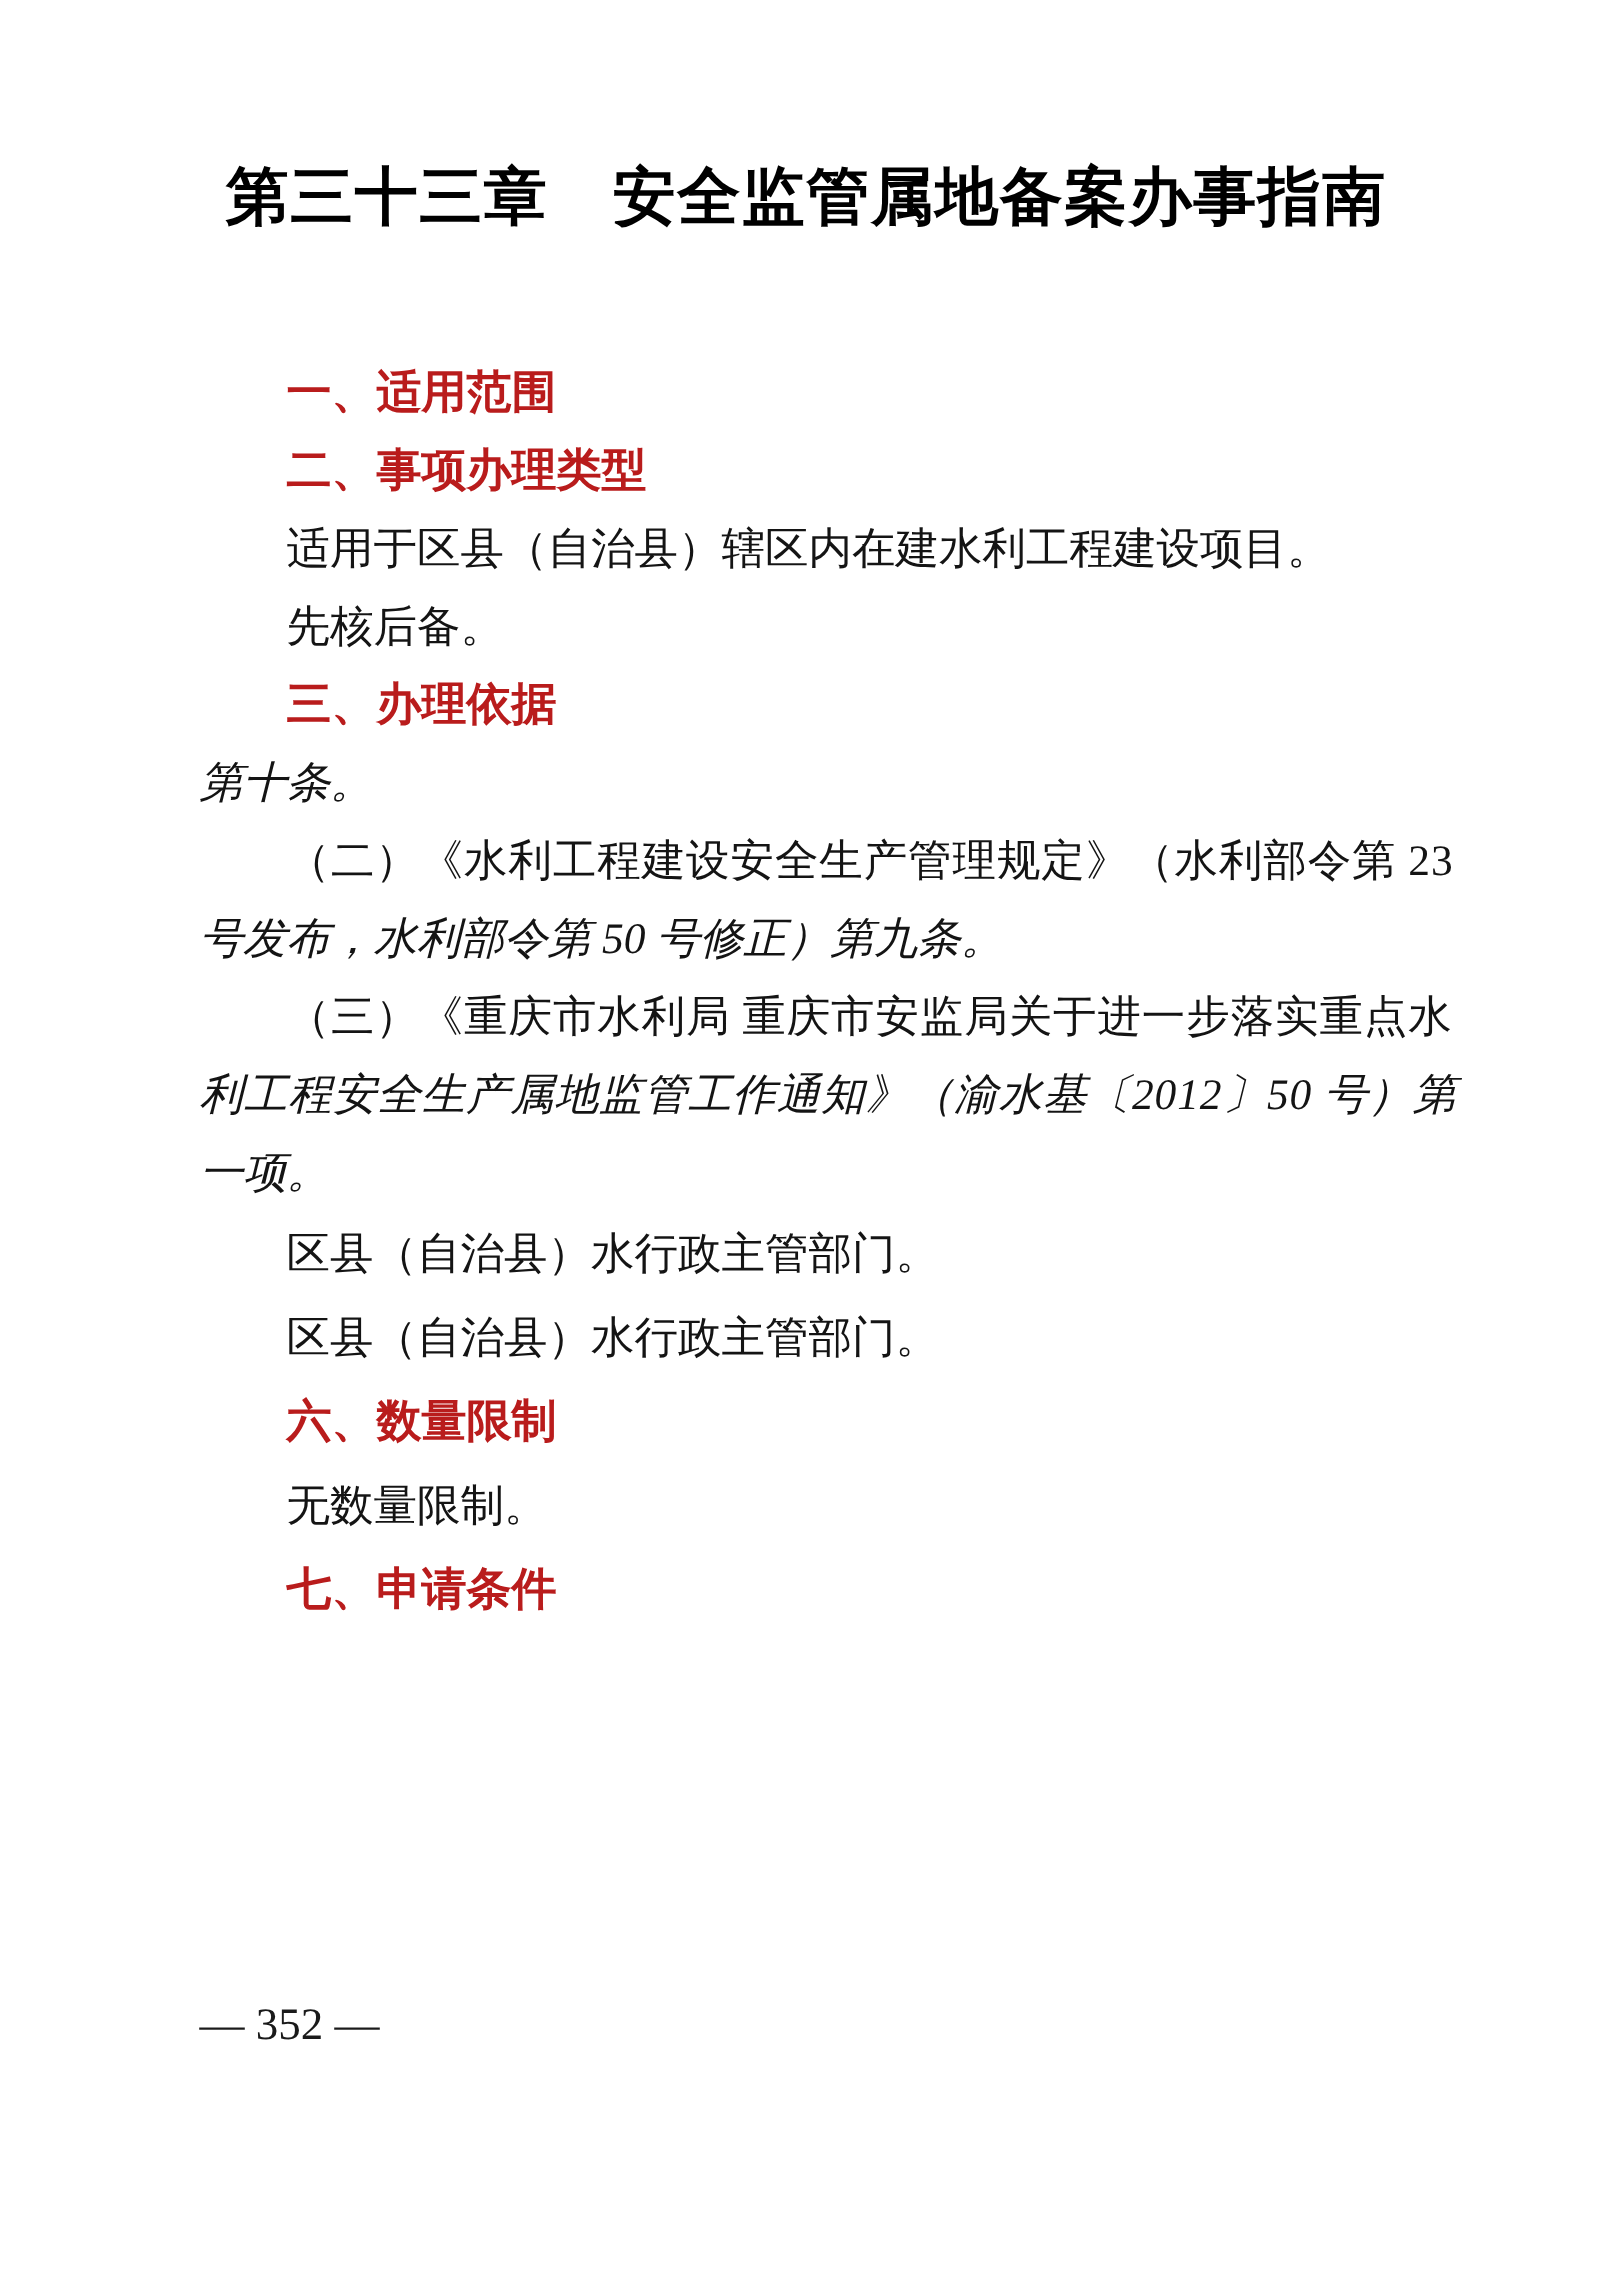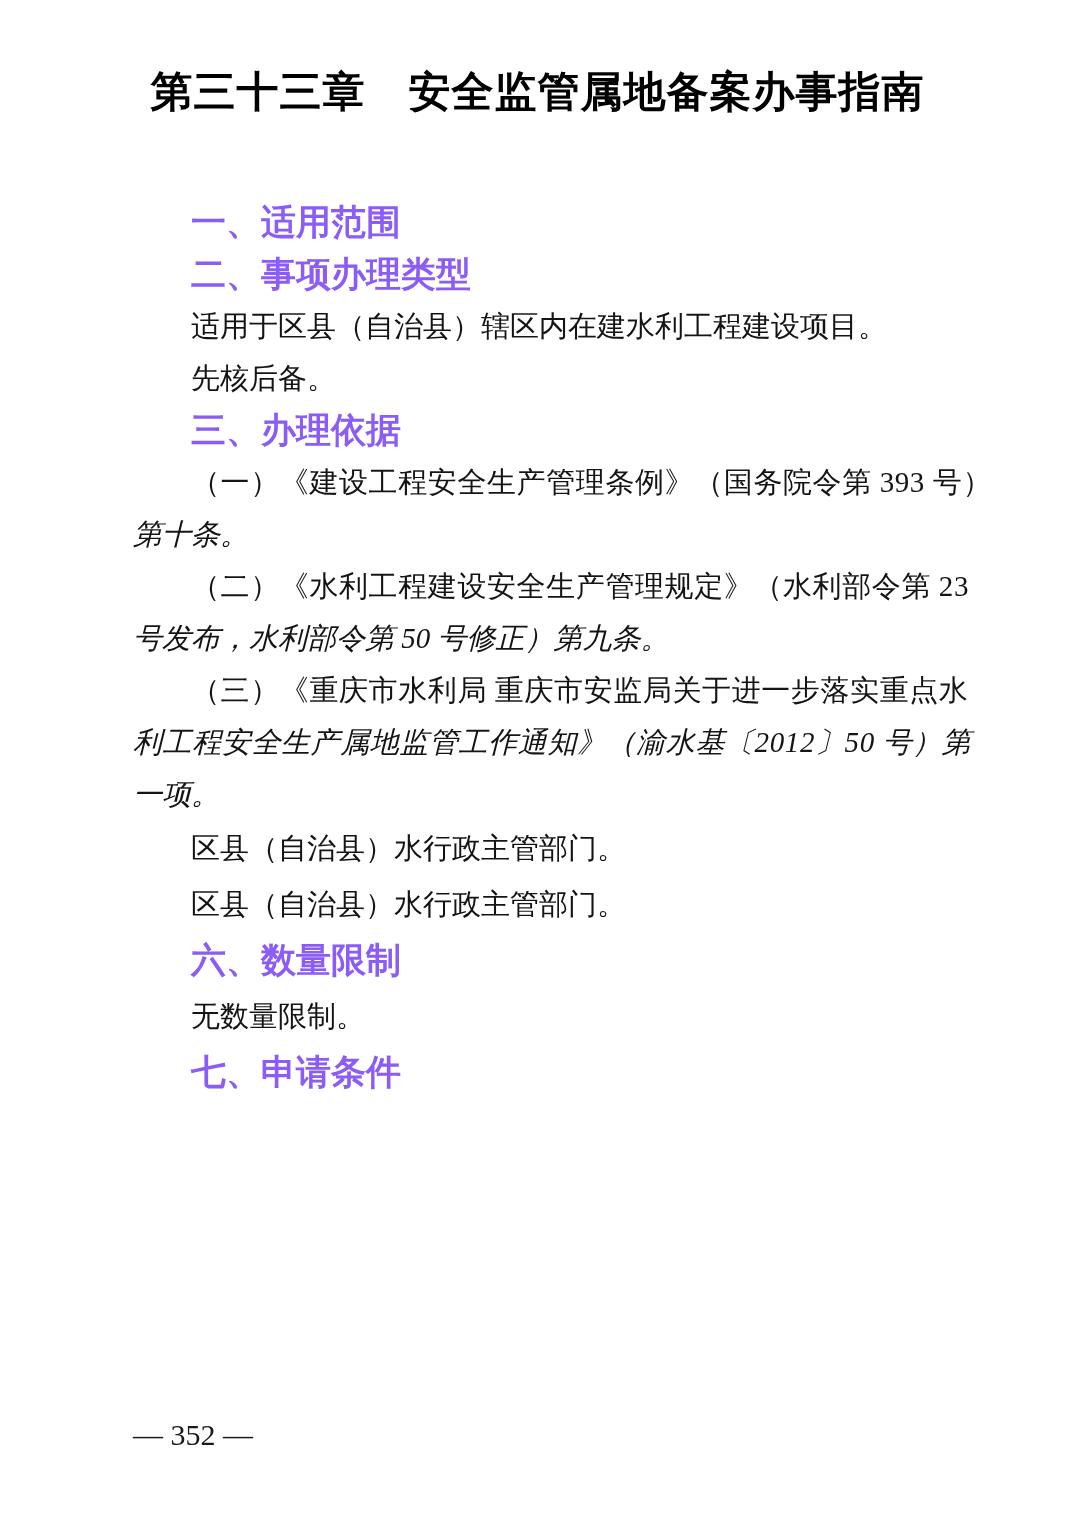--- a/index.html
+++ b/index.html
@@ -10,21 +10,21 @@
   .page {
     position: relative;
     width: 1075px;
     height: 1519px;
     background: #ffffff;
     overflow: hidden;
     color: #000000;
     font-family: "Liberation Serif", "DejaVu Serif", serif;
   }
   .chapter-title {
-    margin: 64px 40px 0 40px;
+    margin: 104px 40px 0 40px;
     text-align: center;
     font-size: 42px;
     line-height: 56px;
     font-weight: 900;
     letter-spacing: 1px;
     font-family: "Liberation Serif", "DejaVu Serif", serif;
     color: #000000;
   }
   .content {
     margin: 76px 128px 0 133px;
@@ -33,59 +33,58 @@
     height: 52px;
     line-height: 52px;
     font-size: 29px;
     white-space: nowrap;
     color: #141414;
   }
   
   .h {
     font-family: "Liberation Sans", "DejaVu Sans", sans-serif;
     font-weight: 700;
-    font-size: 35px;
+    font-size: 30px;
     text-indent: 58px;
-    color: #8b5cf6;
+    color: #b91c1c;
   }
   
   .p { text-indent: 58px; }
   
   .c { text-indent: 0; font-style: italic; }
   
   .j { letter-spacing: 0.6px; }
   
   .low {
     height: 56px;
     line-height: 56px;
   }
   .page-number {
     position: absolute;
     left: 133px;
-    top: 1417px;
+    top: 1332px;
     font-size: 30px;
     line-height: 36px;
     color: #1a1a1a;
     font-family: "Liberation Serif", "DejaVu Serif", serif;
   }
 </style>
 </head>
 <body>
 
 <div class="page">
 
   <div class="chapter-title">第三十三章　安全监管属地备案办事指南</div>
 
   <div class="content">
     <div class="line h">一、适用范围</div>
     <div class="line h">二、事项办理类型</div>
     <div class="line p">适用于区县（自治县）辖区内在建水利工程建设项目。</div>
     <div class="line p">先核后备。</div>
     <div class="line h">三、办理依据</div>
-    <div class="line p j">（一）《建设工程安全生产管理条例》（国务院令第 393 号）</div>
     <div class="line c">第十条。</div>
     <div class="line p j">（二）《水利工程建设安全生产管理规定》（水利部令第 23</div>
     <div class="line c">号发布，水利部令第 50 号修正）第九条。</div>
     <div class="line p j">（三）《重庆市水利局 重庆市安监局关于进一步落实重点水</div>
     <div class="line c j">利工程安全生产属地监管工作通知》（渝水基〔2012〕50 号）第</div>
     <div class="line c">一项。</div>
     <div class="line p low">区县（自治县）水行政主管部门。</div>
     <div class="line p low">区县（自治县）水行政主管部门。</div>
     <div class="line h low">六、数量限制</div>
     <div class="line p low">无数量限制。</div>

